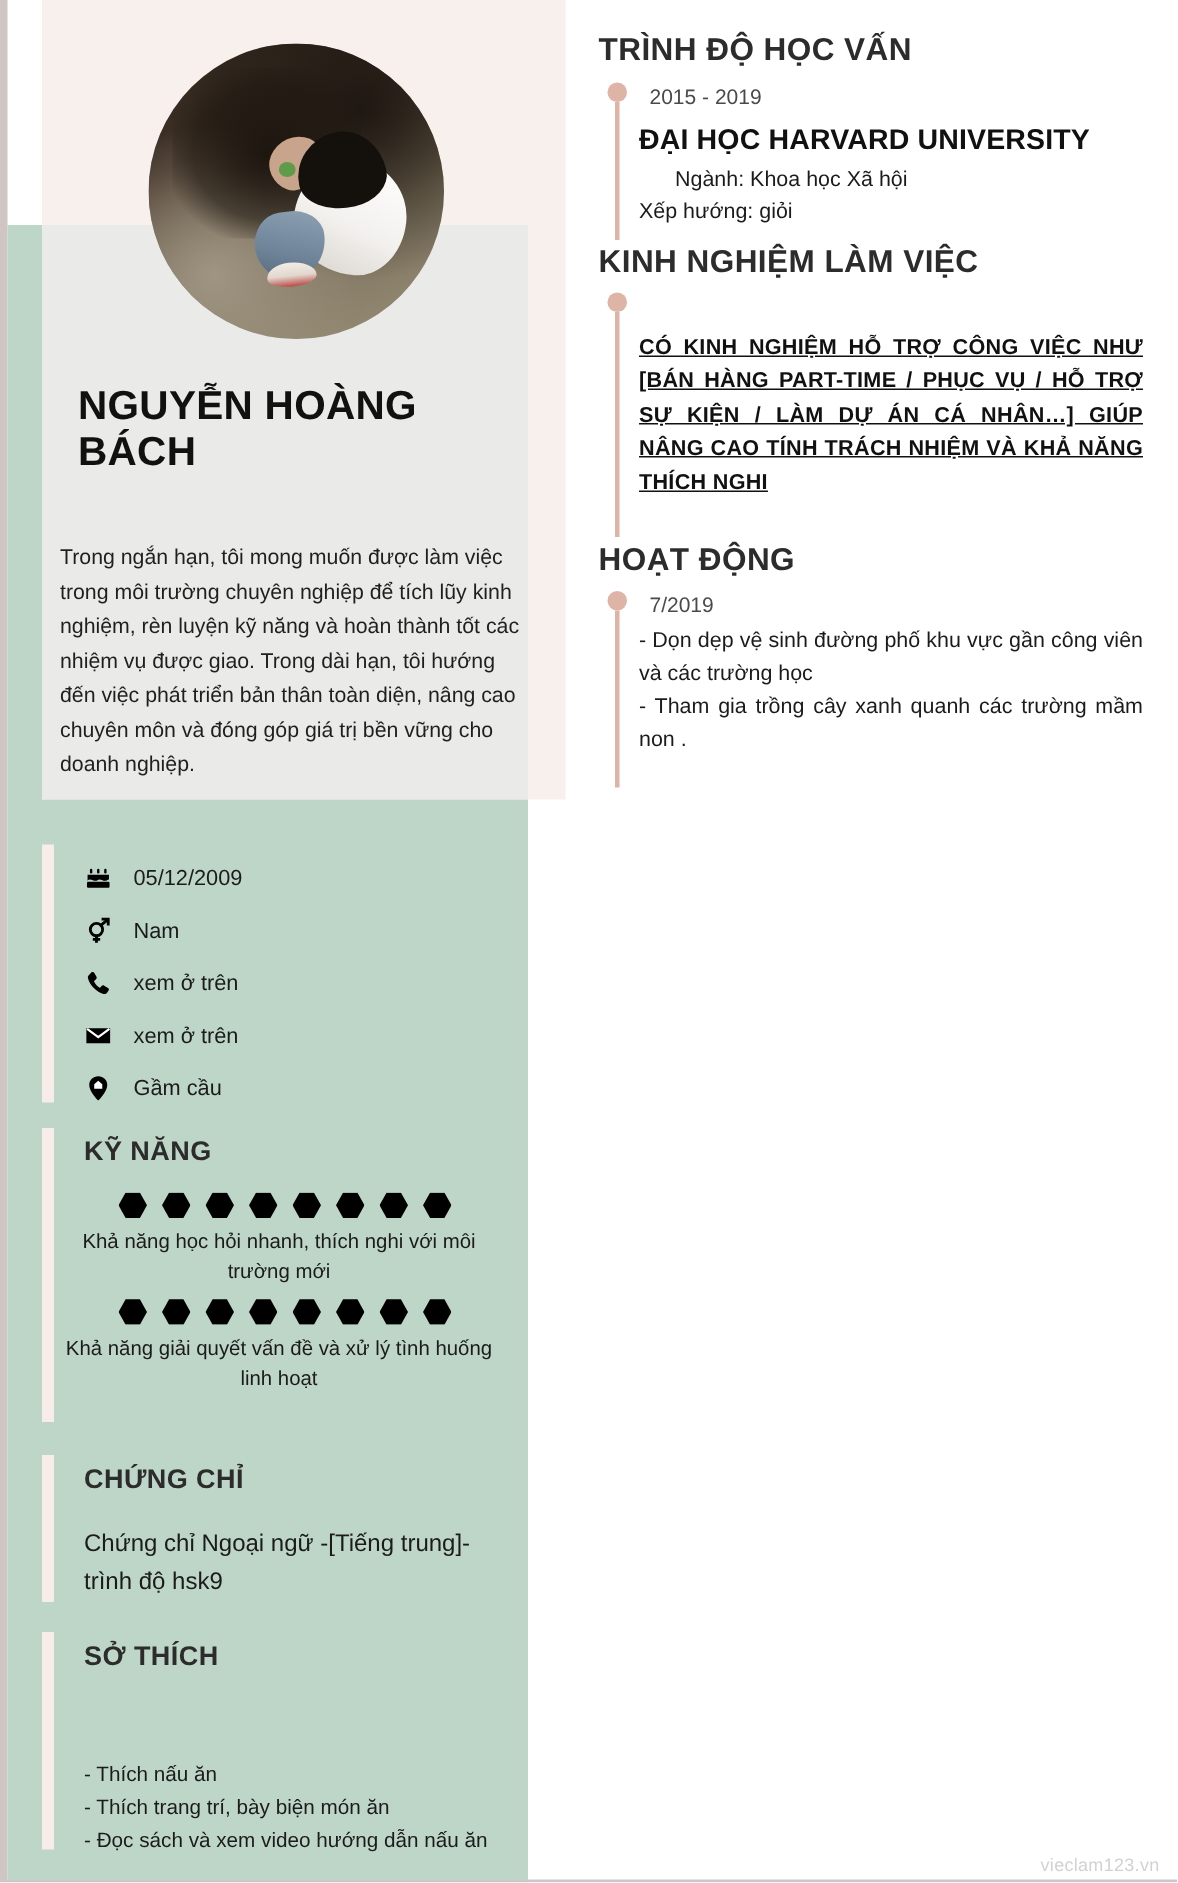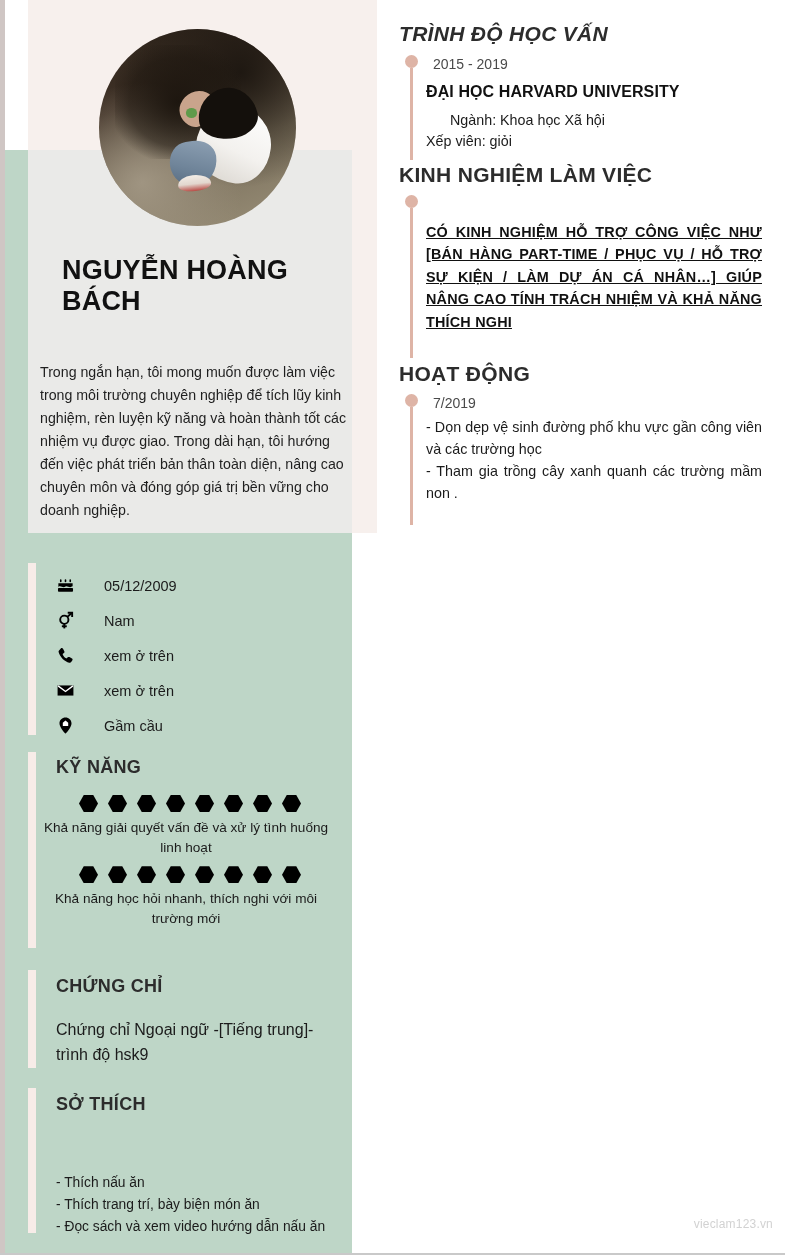--- a/index.html
+++ b/index.html
@@ -101,21 +101,21 @@
   }
   .photo-hand {
     position: absolute; left: 44%; top: 40%;
     width: 6%; height: 5%;
     background: #5f9b4b;
     border-radius: 50%;
   }
 
   
   .name {
-    position: absolute; left: 62px; top: 255px;
+    position: absolute; left: 52px; top: 255px;
     width: 290px;
     font-size: 27px; font-weight: 700; line-height: 1.15;
     letter-spacing: .2px; color: #111111;
   }
   .job-title {
     position: absolute; left: 28px; top: 338px;
     width: 324px; text-align: center;
     font-size: 15.5px; font-weight: 700;
     letter-spacing: .5px; color: #3b3b3b;
   }
@@ -136,21 +136,21 @@
   .contact-row {
     display: flex; align-items: center;
     height: 35px;
   }
   .contact-row .ic {
     width: 22px; height: 22px;
     display: flex; align-items: center; justify-content: center;
     margin-right: 13px; flex: 0 0 22px;
   }
   .contact-row .ic svg { display: block; }
-  .contact-row .txt { font-size: 14.5px; color: #1b1b1b; margin-left: 15px; }
+  .contact-row .txt { font-size: 14.5px; color: #1b1b1b; }
 
   
   .sec-accent {
     position: absolute; left: 28px; width: 8px;
     background: #f7ece8;
   }
   .sec-head {
     position: absolute;
     font-size: 18px; font-weight: 700;
     letter-spacing: .3px; color: #2c2c2c;
@@ -207,21 +207,21 @@
   .timeline .line {
     width: 3px; margin-left: 5px;
     background: #deb4a6;
   }
   .r-date {
     position: absolute; left: 433px;
     font-size: 14px; color: #4a4a4a;
   }
   .r-org {
     position: absolute; left: 426px;
-    font-size: 16px; font-weight: 700; color: #111111;
+    font-size: 19px; font-weight: 700; color: #111111;
     letter-spacing: .1px;
   }
   .r-line {
     position: absolute; left: 426px;
     font-size: 14.3px; line-height: 1.52; color: #1b1b1b;
   }
   .r-exp {
     position: absolute; left: 426px; top: 221px; width: 336px;
     font-size: 14.4px; font-weight: 700; line-height: 1.56;
     color: #111111; text-align: justify;
@@ -229,21 +229,21 @@
     text-decoration: underline;
   }
   .r-act {
     position: absolute; left: 426px; top: 416px; width: 336px;
     font-size: 14.3px; line-height: 1.55; color: #1b1b1b;
     text-align: justify;
   }
 
   
   .watermark {
-    position: absolute; right: 12px; bottom: 24px;
+    position: absolute; right: 12px; bottom: 5px;
     font-size: 12px; color: #d2d2d2; letter-spacing: .2px;
   }
   .bottom-rule {
     position: absolute; left: 0; bottom: 0;
     width: 785px; height: 2px; background: #c9c9c9;
   }
 </style>
 </head>
 <body>
 
@@ -330,56 +330,56 @@
         <div class="hex-row">
           <span class="hex"></span>
           <span class="hex"></span>
           <span class="hex"></span>
           <span class="hex"></span>
           <span class="hex"></span>
           <span class="hex"></span>
           <span class="hex"></span>
           <span class="hex"></span>
         </div>
-        <div class="skill-label">Khả năng giải quyết vấn đề và xử lý tình huống linh hoạt</div>
+        <div class="skill-label">Khả năng học hỏi nhanh, thích nghi với môi trường mới</div>
       </div>
       <div style="margin-bottom: 8px;">
         <div class="hex-row">
           <span class="hex"></span>
           <span class="hex"></span>
           <span class="hex"></span>
           <span class="hex"></span>
           <span class="hex"></span>
           <span class="hex"></span>
           <span class="hex"></span>
           <span class="hex"></span>
         </div>
-        <div class="skill-label">Khả năng học hỏi nhanh, thích nghi với môi trường mới</div>
+        <div class="skill-label">Khả năng giải quyết vấn đề và xử lý tình huống linh hoạt</div>
       </div>
     </div>
 
   <div class="sec-accent cert-accent"></div>
   <div class="sec-head cert-head">CHỨNG CHỈ</div>
   <div class="cert-body">Chứng chỉ Ngoại ngữ -[Tiếng trung]- trình độ hsk9</div>
 
   <div class="sec-accent hobby-accent"></div>
   <div class="sec-head hobby-head">SỞ THÍCH</div>
   <div class="hobby-body" style="white-space:pre-line;">- Thích nấu ăn
 - Thích trang trí, bày biện món ăn
 - Đọc sách và xem video hướng dẫn nấu ăn</div>
 
-  <div class="r-head" style="top:22px;font-style:italic;">TRÌNH ĐỘ HỌC VẤN</div>
+  <div class="r-head" style="top:22px;">TRÌNH ĐỘ HỌC VẤN</div>
   <div class="timeline" style="top:55px;">
     <div class="dot"></div>
     <div class="line" style="height:92px;"></div>
   </div>
   <div class="r-date" style="top:56px;">2015 - 2019</div>
   <div class="r-org" style="top:83px;">ĐẠI HỌC HARVARD UNIVERSITY</div>
   <div class="r-line" style="top:110px;margin-left:24px;">Ngành: Khoa học Xã hội</div>
-  <div class="r-line" style="top:131px;">Xếp viên: giỏi</div>
+  <div class="r-line" style="top:131px;">Xếp hướng: giỏi</div>
 
   <div class="r-head" style="top:163px;">KINH NGHIỆM LÀM VIỆC</div>
   <div class="timeline" style="top:195px;">
     <div class="dot"></div>
     <div class="line" style="height:150px;"></div>
   </div>
   <div class="r-exp">CÓ KINH NGHIỆM HỖ TRỢ CÔNG VIỆC NHƯ [BÁN HÀNG PART-TIME / PHỤC VỤ / HỖ TRỢ SỰ KIỆN / LÀM DỰ ÁN CÁ NHÂN…] GIÚP NÂNG CAO TÍNH TRÁCH NHIỆM VÀ KHẢ NĂNG THÍCH NGHI</div>
 
   <div class="r-head" style="top:362px;">HOẠT ĐỘNG</div>
   <div class="timeline" style="top:394px;">

